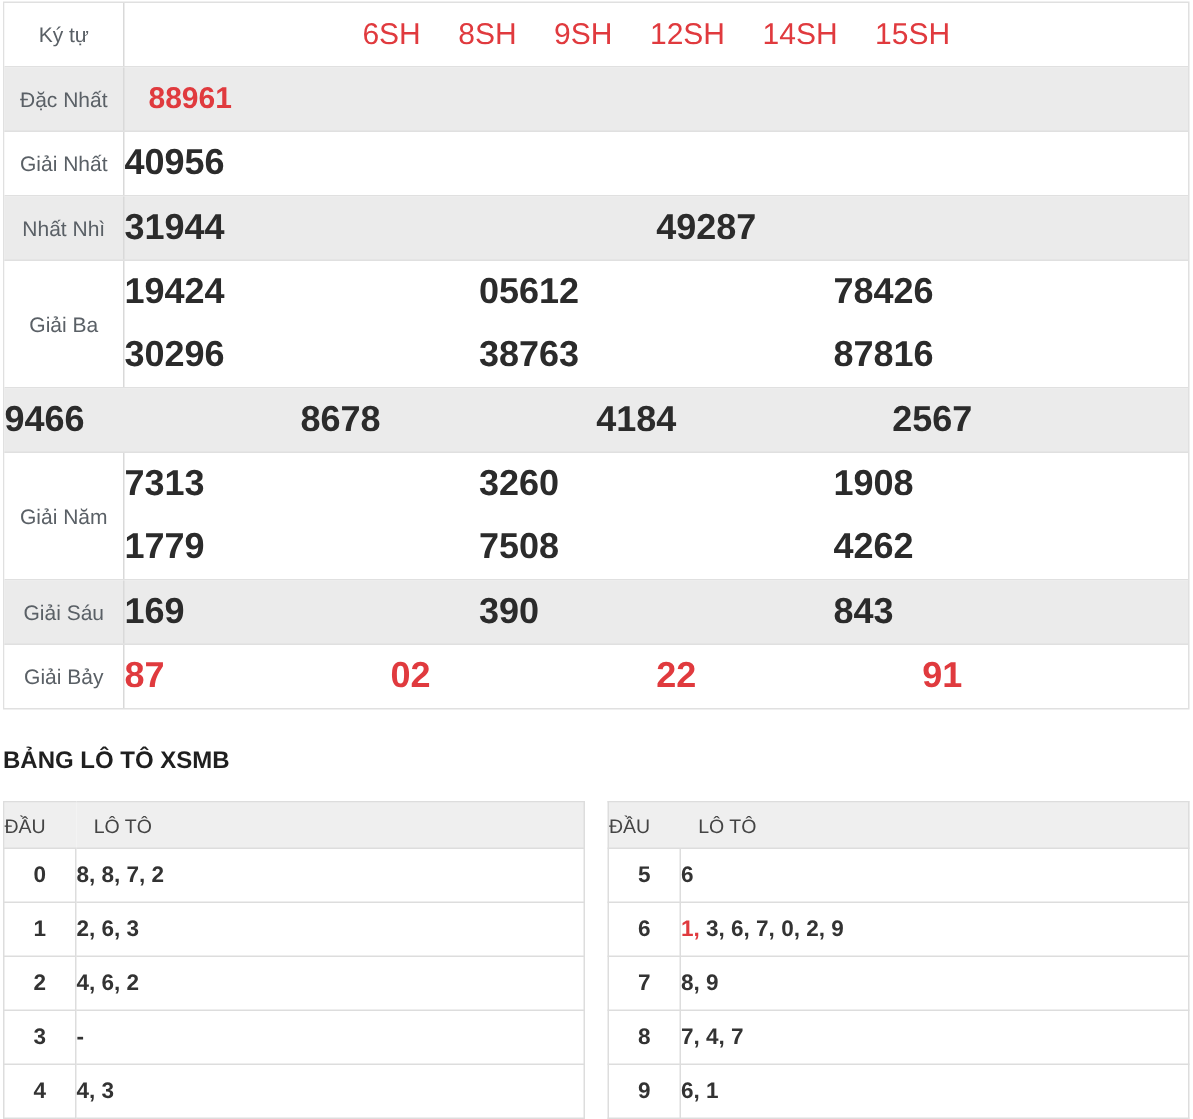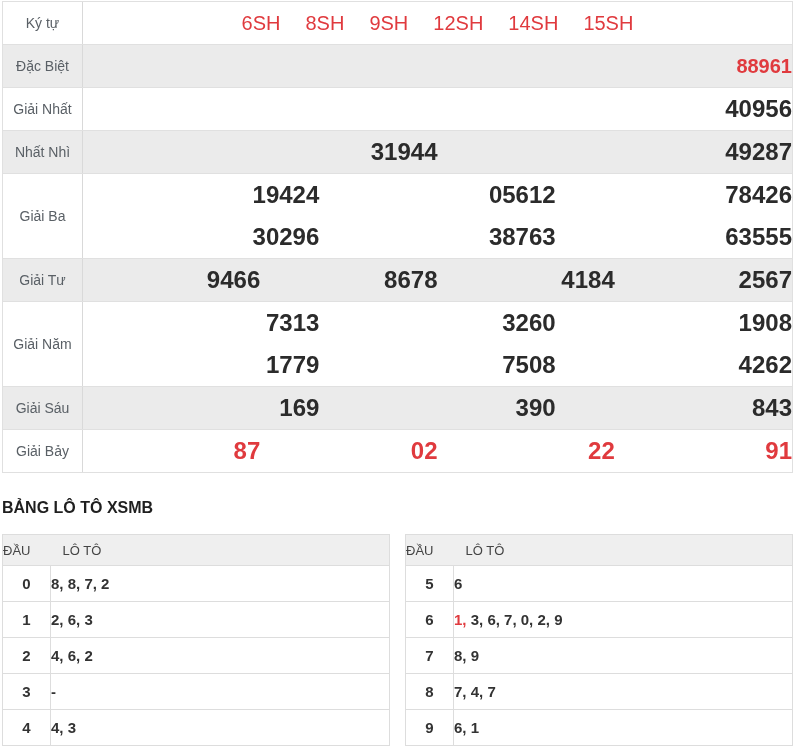--- a/index.html
+++ b/index.html
@@ -26,21 +26,21 @@
   .prize-row{display:flex;border-bottom:1px solid var(--border);background:#ffffff;}
   .prize-row:last-child{border-bottom:none;}
   .prize-row.striped{background:var(--stripe-bg);}
   .prize-label{
     flex:0 0 80px;display:flex;align-items:center;justify-content:center;
     font-size:14px;color:var(--label-text);
     border-right:1px solid #d9d9d9;text-align:center;padding:0 4px;
   }
   .prize-values{flex:1;display:flex;flex-direction:column;justify-content:center;}
   .prize-line{display:flex;align-items:center;height:42px;}
-  .prize-cell{flex:1;text-align:right;}
+  .prize-cell{flex:1;text-align:left;}
   .prize-number{font-weight:bold;font-size:24px;color:var(--number-text);}
   .prize-number.red{color:var(--accent-red);}
   .style-symbols .prize-line{justify-content:center;gap:25px;}
   .style-symbols .prize-cell{flex:0 0 auto;}
   .style-symbols .prize-number{font-size:20px;font-weight:400;}
   .style-special .prize-number{font-size:20px;margin-left:16px;}
   
   .loto-title{font-size:16px;font-weight:bold;color:#1f1f1f;margin:26px 0 0 2px;}
   .loto-wrap{display:flex;gap:15px;margin:17px 2px 0 2px;align-items:flex-start;}
   .loto-table{flex:1;border-collapse:collapse;table-layout:fixed;}
@@ -71,21 +71,21 @@
             <div class="prize-cell"><span class="prize-number red">6SH</span></div>
             <div class="prize-cell"><span class="prize-number red">8SH</span></div>
             <div class="prize-cell"><span class="prize-number red">9SH</span></div>
             <div class="prize-cell"><span class="prize-number red">12SH</span></div>
             <div class="prize-cell"><span class="prize-number red">14SH</span></div>
             <div class="prize-cell"><span class="prize-number red">15SH</span></div>
           </div>
         </div>
       </div>
       <div class="prize-row striped style-special">
-        <div class="prize-label">Đặc Biệt</div>
+        <div class="prize-label">Đặc Nhất</div>
         <div class="prize-values">
           <div class="prize-line">
             <div class="prize-cell"><span class="prize-number red">88961</span></div>
           </div>
         </div>
       </div>
       <div class="prize-row style-normal">
         <div class="prize-label">Giải Nhất</div>
         <div class="prize-values">
           <div class="prize-line">
@@ -106,26 +106,25 @@
         <div class="prize-label">Giải Ba</div>
         <div class="prize-values">
           <div class="prize-line">
             <div class="prize-cell"><span class="prize-number">19424</span></div>
             <div class="prize-cell"><span class="prize-number">05612</span></div>
             <div class="prize-cell"><span class="prize-number">78426</span></div>
           </div>
           <div class="prize-line">
             <div class="prize-cell"><span class="prize-number">30296</span></div>
             <div class="prize-cell"><span class="prize-number">38763</span></div>
-            <div class="prize-cell"><span class="prize-number">63555</span></div>
+            <div class="prize-cell"><span class="prize-number">87816</span></div>
           </div>
         </div>
       </div>
       <div class="prize-row striped style-normal">
-        <div class="prize-label">Giải Tư</div>
         <div class="prize-values">
           <div class="prize-line">
             <div class="prize-cell"><span class="prize-number">9466</span></div>
             <div class="prize-cell"><span class="prize-number">8678</span></div>
             <div class="prize-cell"><span class="prize-number">4184</span></div>
             <div class="prize-cell"><span class="prize-number">2567</span></div>
           </div>
         </div>
       </div>
       <div class="prize-row style-normal">

